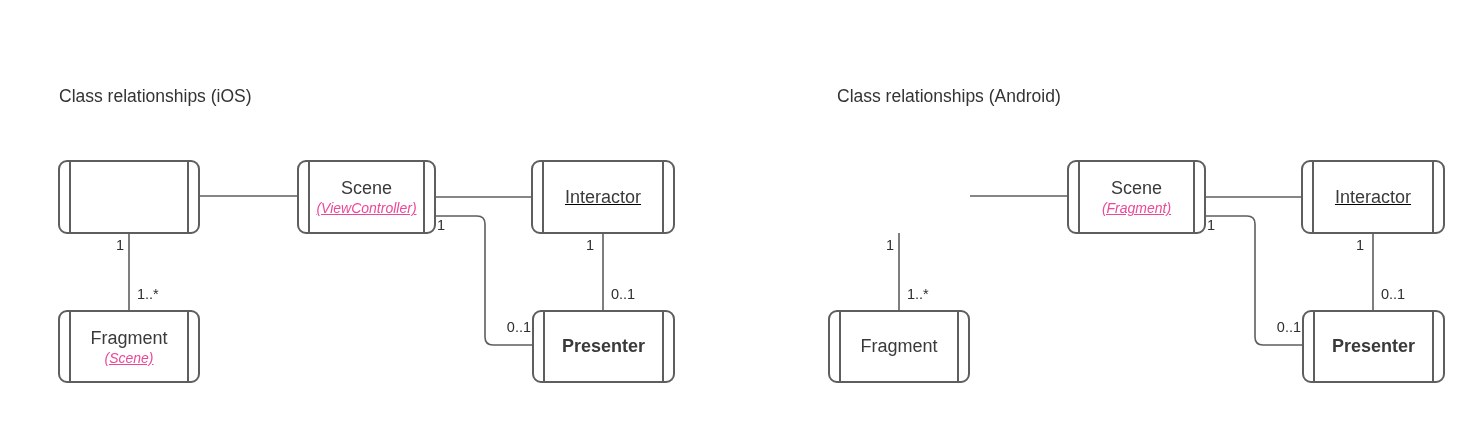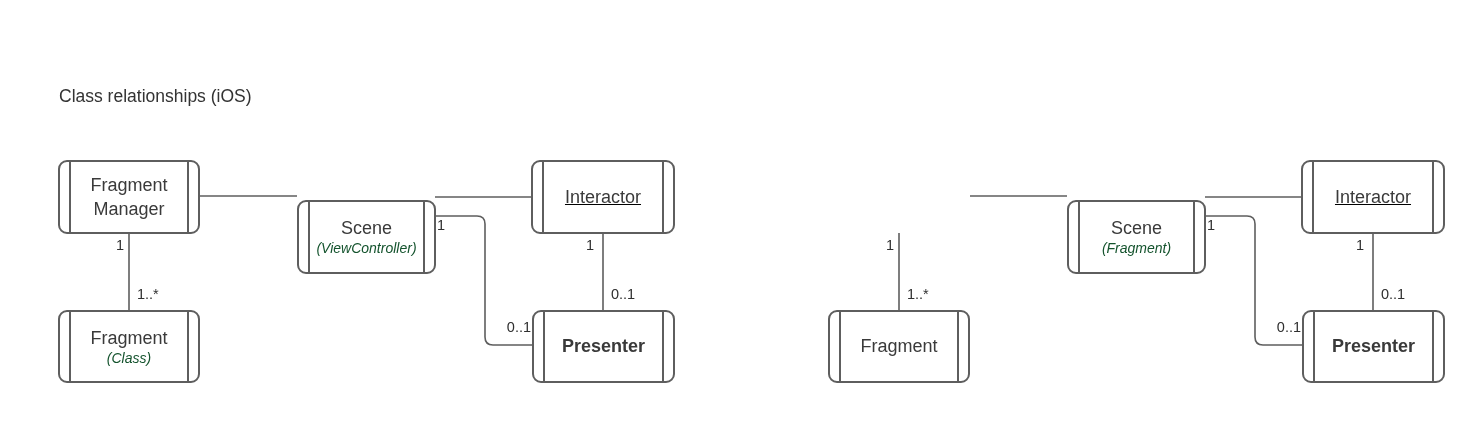--- a/index.html
+++ b/index.html
@@ -52,28 +52,29 @@
   .vbar.r { right: 9px; }
   .cname {
     font-size: 18px;
     color: #3a3a3a;
     text-align: center;
     line-height: 1.35;
   }
   .cstereo {
     font-size: 14px;
     font-style: italic;
-    color: #14532d;
+    color: #ec4899;
     line-height: 1.25;
+    text-decoration: underline;
   }
   .cstereo:empty { display: none; }
 
   
   .pos-a { left: 58px;  top: 160px; width: 142px; height: 74px; }
-  .pos-b { left: 297px; top: 160px; width: 139px; height: 74px; margin-top: 40px; }
+  .pos-b { left: 297px; top: 160px; width: 139px; height: 74px; }
   .pos-c { left: 531px; top: 160px; width: 144px; height: 74px; text-decoration: underline; }
   .pos-d { left: 58px;  top: 310px; width: 142px; height: 73px; }
   .pos-e { left: 532px; top: 310px; width: 143px; height: 73px; font-weight: bold; }
 
   .mult {
     position: absolute;
     font-size: 14.5px;
     color: #2f2f2f;
     white-space: nowrap;
   }
@@ -96,57 +97,57 @@
       <path d="M200,196 H297"></path>
       <path d="M435,197 H531"></path>
       <path d="M129,233 V310"></path>
       <path d="M603,233 V310"></path>
       <path d="M435,216 H477 Q485,216 485,224 V337 Q485,345 493,345 H532"></path>
     </svg>
 
     <div class="cbox pos-a">
       <div class="vbar l"></div>
       <div class="vbar r"></div>
-      <div class="cname">Fragment Manager</div>
 
     </div>
     <div class="cbox pos-b">
       <div class="vbar l"></div>
       <div class="vbar r"></div>
       <div class="cname">Scene</div>
       <div class="cstereo">(ViewController)</div>
     </div>
     <div class="cbox pos-c">
       <div class="vbar l"></div>
       <div class="vbar r"></div>
       <div class="cname">Interactor</div>
 
     </div>
     <div class="cbox pos-d">
       <div class="vbar l"></div>
       <div class="vbar r"></div>
       <div class="cname">Fragment</div>
-      <div class="cstereo">(Class)</div>
+      <div class="cstereo">(Scene)</div>
     </div>
     <div class="cbox pos-e">
       <div class="vbar l"></div>
       <div class="vbar r"></div>
       <div class="cname">Presenter</div>
 
     </div>
 
     <span class="mult m-ad-src">1</span>
     <span class="mult m-ad-tgt">1..*</span>
     <span class="mult m-be-src">1</span>
     <span class="mult m-be-tgt">0..1</span>
     <span class="mult m-ce-src">1</span>
     <span class="mult m-ce-tgt">0..1</span>
   </div>
 
   <div class="diagram" id="d-android">
+    <div class="dg-title">Class relationships (Android)</div>
 
     <svg class="edges" viewBox="0 0 760 423">
       <path d="M200,196 H297"></path>
       <path d="M435,197 H531"></path>
       <path d="M129,233 V310"></path>
       <path d="M603,233 V310"></path>
       <path d="M435,216 H477 Q485,216 485,224 V337 Q485,345 493,345 H532"></path>
     </svg>
 
     <div class="cbox pos-b">

